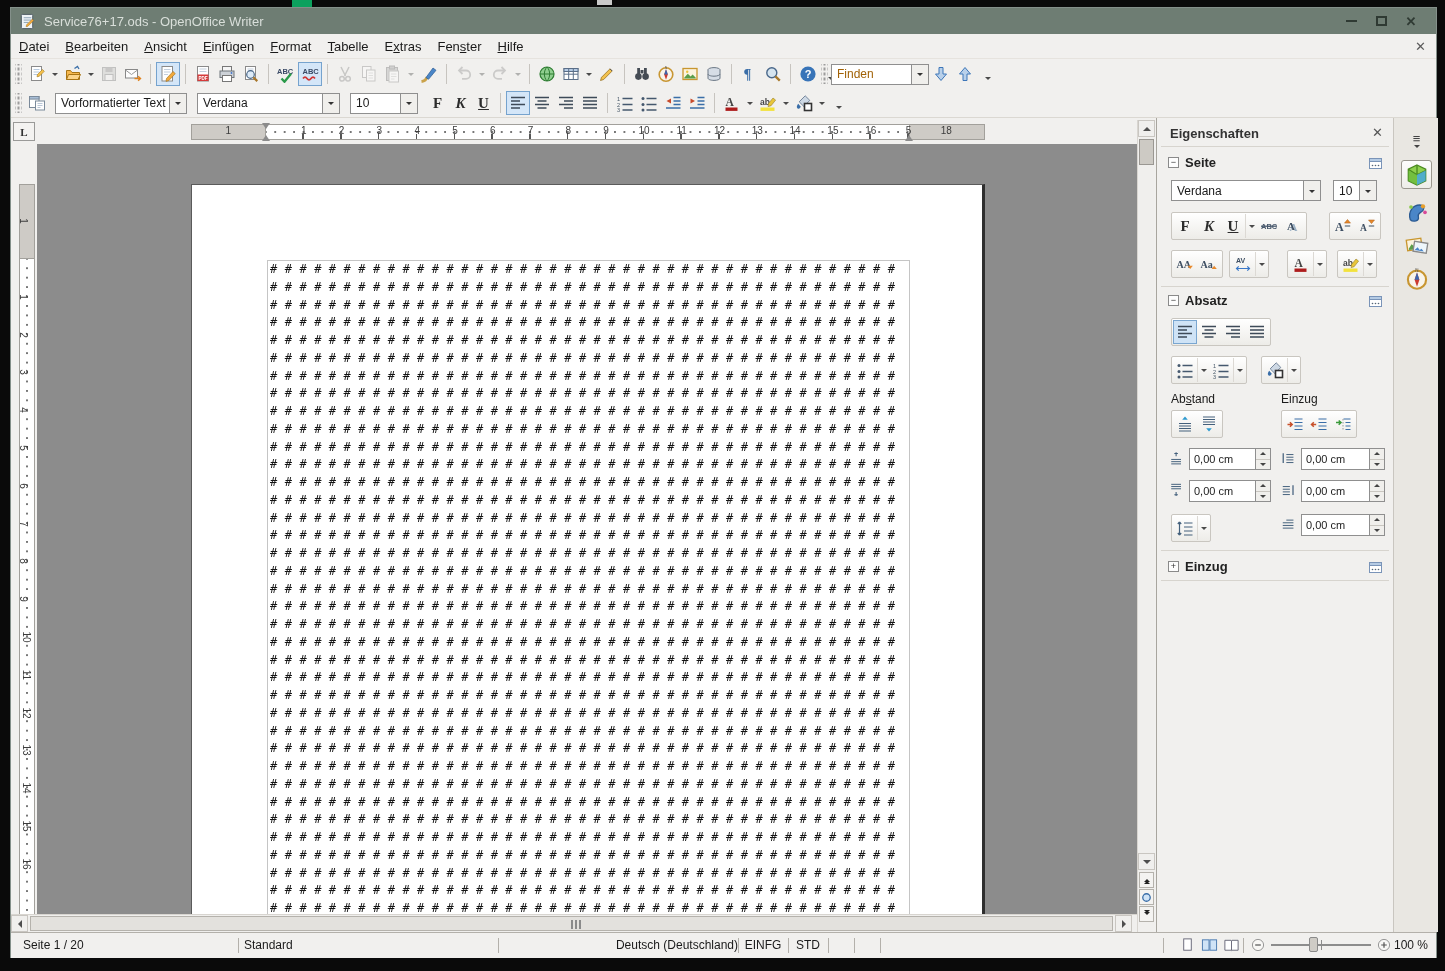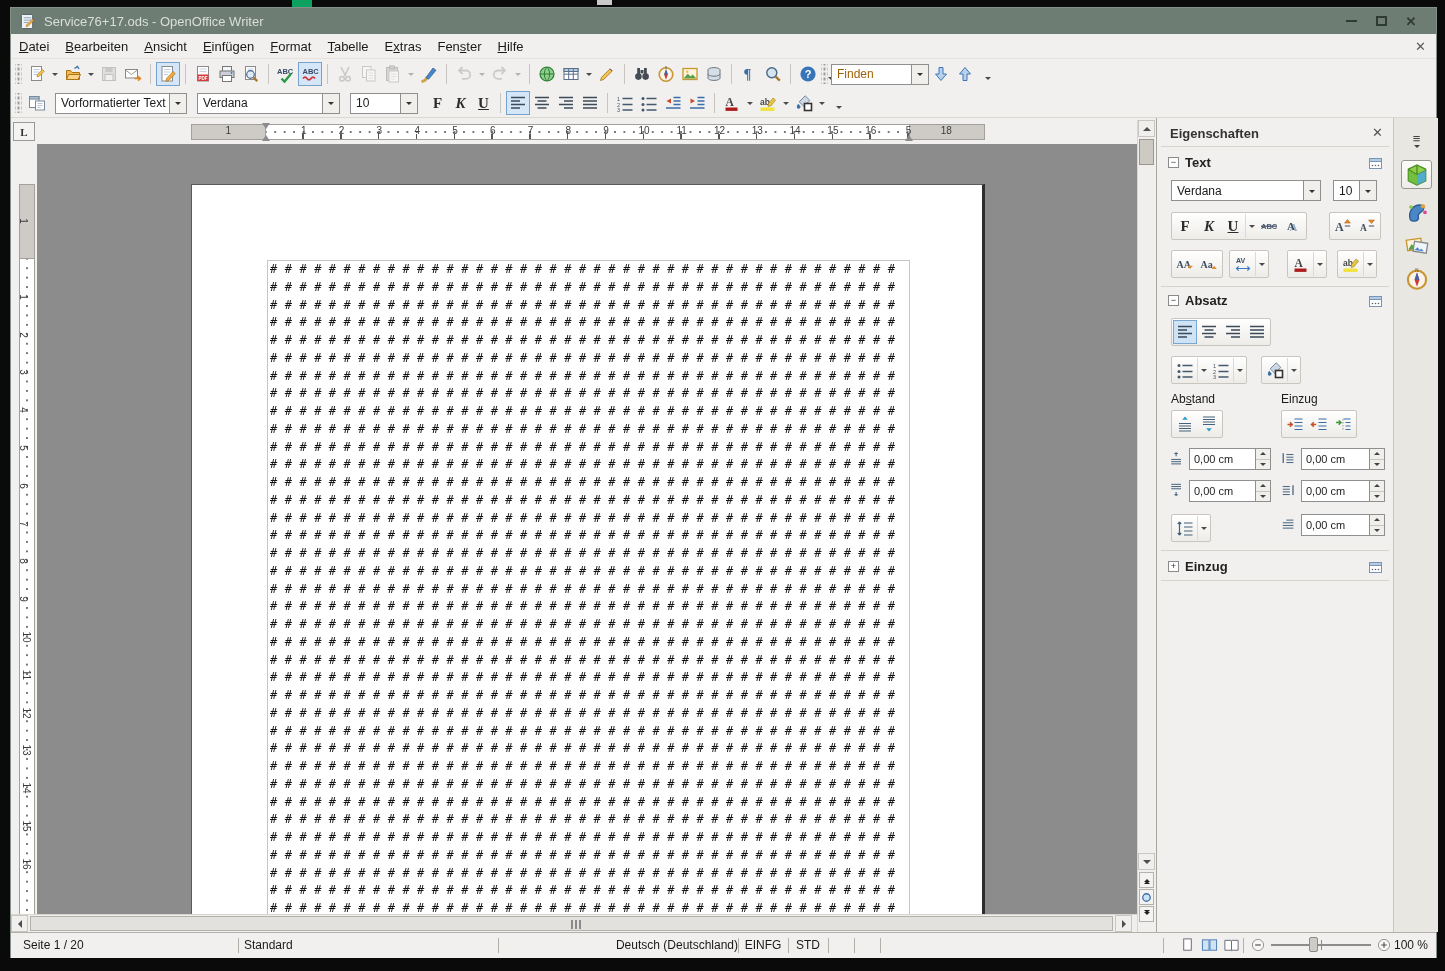--- a/index.html
+++ b/index.html
@@ -789,21 +789,21 @@
 
     <div id="sidebar">
       <div id="sb-deck">
           <div class="sb-header">
             <span class="sb-title">Eigenschaften</span>
             <span class="sb-close">✕</span>
           </div>
           <div class="sb-divider" style="top: 28px;"></div>
           <div class="sect-hdr" style="top: 36px;">
             <span class="expander">−</span>
-            <span class="sect-label">Text</span>
+            <span class="sect-label">Seite</span>
             <span class="launcher"><svg viewBox="0 0 14 13" width="15" height="13">
                 <rect x="1" y="1.5" width="12" height="10" fill="#fff" stroke="#7a94b8"></rect>
                 <rect x="1" y="1.5" width="12" height="3" fill="#b5cbe4" stroke="#7a94b8"></rect>
                 <circle cx="4" cy="8.5" r=".8" fill="#556677"></circle>
                 <circle cx="7" cy="8.5" r=".8" fill="#556677"></circle>
                 <circle cx="10" cy="8.5" r=".8" fill="#556677"></circle>
               </svg></span>
           </div>
           <div class="combo" style="position: absolute; left: 14px; top: 62px; width: 150px;">
             <span class="val">Verdana</span>

